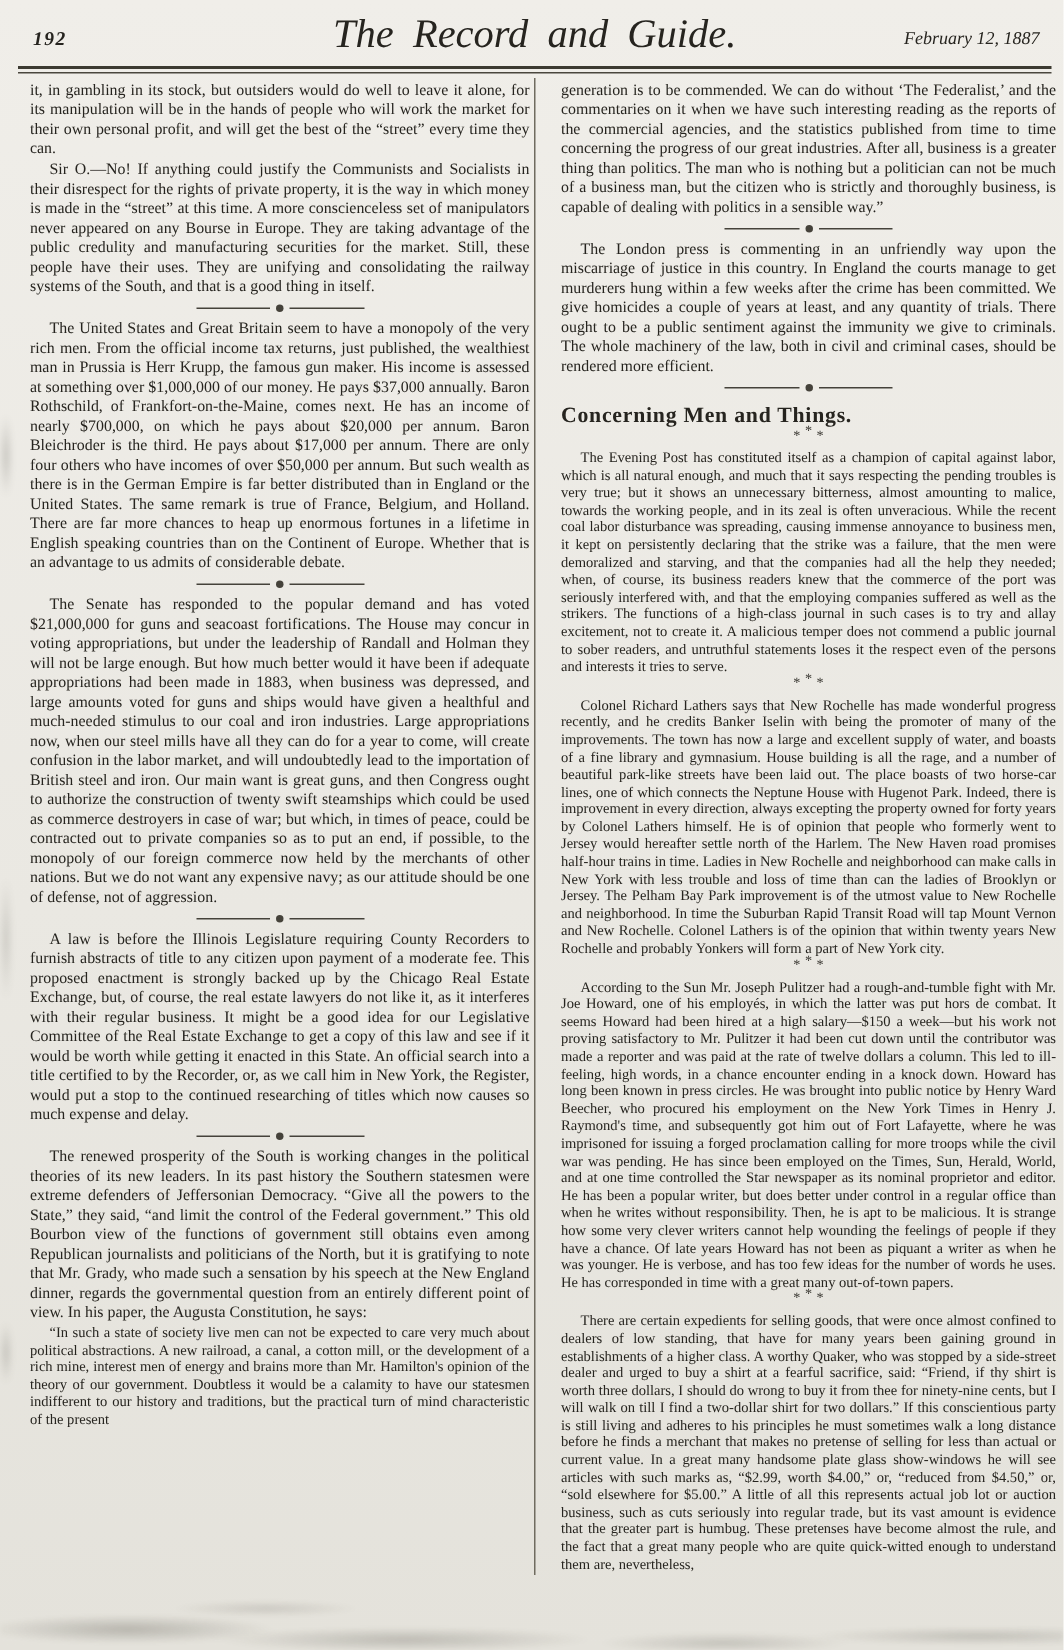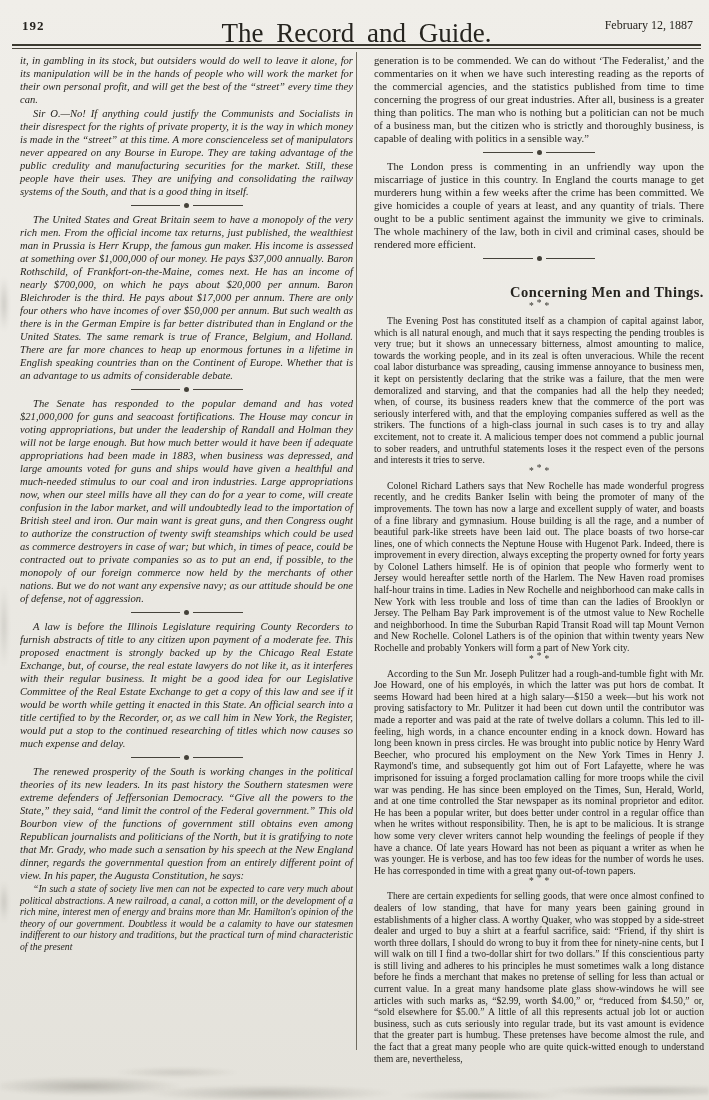--- a/index.html
+++ b/index.html
@@ -1,37 +1,37 @@
 <!DOCTYPE html>
 <html><head>
 <meta charset="utf-8">
 <style>
   html,body{margin:0;padding:0;}
   body{
     width:709px;height:1100px;position:relative;overflow:hidden;
     background:linear-gradient(180deg,#f0eee9 0%,#eae8e2 55%,#e4e2db 100%);
     font-family:"Liberation Serif", serif;color:#26241f;
   }
-  .masthead{position:absolute;top:6px;left:20px;right:16px;height:36px;}
+  .masthead{position:absolute;top:6px;left:20px;right:16px;height:36px;font-style:italic;}
   .page-number{position:absolute;left:2px;top:12px;font-weight:bold;font-size:13px;letter-spacing:1px;}
-  .paper-title{position:absolute;left:0;right:0;top:0;text-align:center;font-size:27px;font-weight:normal;margin:12px;word-spacing:6px;}
+  .paper-title{position:absolute;left:0;right:0;top:0;text-align:center;font-size:27px;font-weight:normal;margin:1px;word-spacing:6px;}
   .issue-date{position:absolute;right:0;top:12px;font-size:12px;}
   .masthead-rule{position:absolute;top:44px;left:12px;right:8px;border-top:2.5px solid #3c3a31;}
   .masthead-rule::after{content:"";display:block;margin-top:2px;border-top:1px solid #4a473e;}
   .column-rule{position:absolute;top:52px;bottom:50px;left:356px;width:1px;background:#6f6b5f;}
   .column{position:absolute;top:54px;}
-  .column.left{left:20px;width:333px;font-style:italic;}
+  .column.left{left:20px;width:333px;}
   .column.right{left:374px;width:330px;}
   .para{margin:0 0 1px;font-size:10.6px;line-height:13px;text-align:justify;text-indent:13px;}
   .para.flush{text-indent:0;}
   .para.small{font-size:9.7px;line-height:11.6px;}
   .divider{display:flex;align-items:center;justify-content:center;width:112px;height:9px;margin:3px auto;}
   .divider .dl{flex:1;border-top:1px solid #45423a;height:0;}
   .divider .dd{width:5px;height:5px;background:#45423a;border-radius:50%;margin:0 4px;}
-  .section-heading{margin:21px 0 0;text-align:right;font-size:14.5px;font-weight:bold;letter-spacing:.5px;}
+  .section-heading{margin:6px 0 0;text-align:left;font-size:14.5px;font-weight:bold;letter-spacing:.5px;}
   .ornament{text-align:center;font-size:9.5px;line-height:9px;height:11px;margin:1px 0 2px;color:#33312b;}
   .ornament .omid{position:relative;top:-3px;margin:0 3px;}
   .scan-noise{position:absolute;pointer-events:none;}
   .noise-bottom{left:0;right:0;bottom:0;height:46px;filter:blur(1.5px);opacity:.8;background:
     radial-gradient(ellipse 140px 14px at 12% 70%, rgba(92,89,80,.40), transparent 70%),
     radial-gradient(ellipse 180px 12px at 38% 85%, rgba(92,89,80,.35), transparent 70%),
     radial-gradient(ellipse 120px 10px at 68% 90%, rgba(92,89,80,.28), transparent 70%),
     radial-gradient(ellipse 160px 9px at 92% 80%, rgba(92,89,80,.30), transparent 70%),
     radial-gradient(ellipse 90px 8px at 25% 40%, rgba(92,89,80,.22), transparent 70%);}
   .noise-left-edge{left:0;top:120px;width:10px;bottom:60px;filter:blur(2px);opacity:.5;background:

